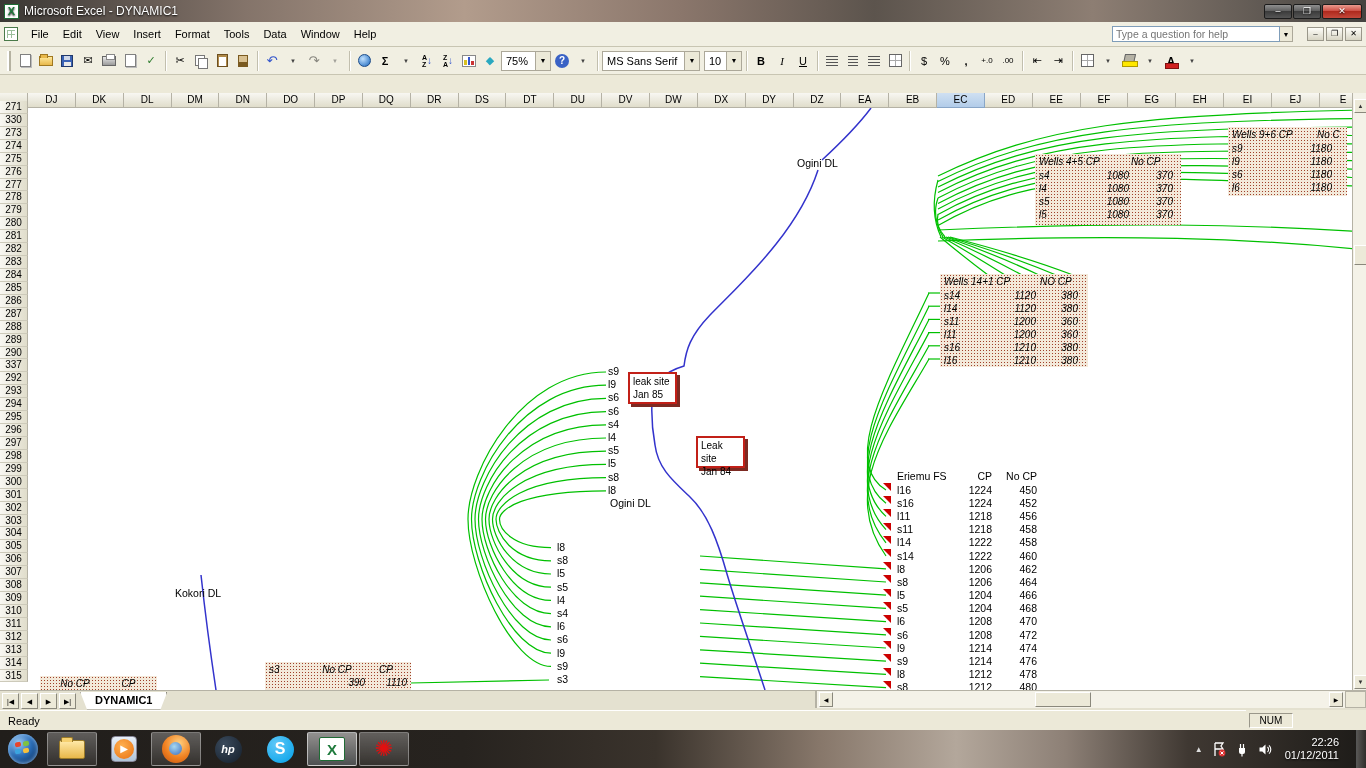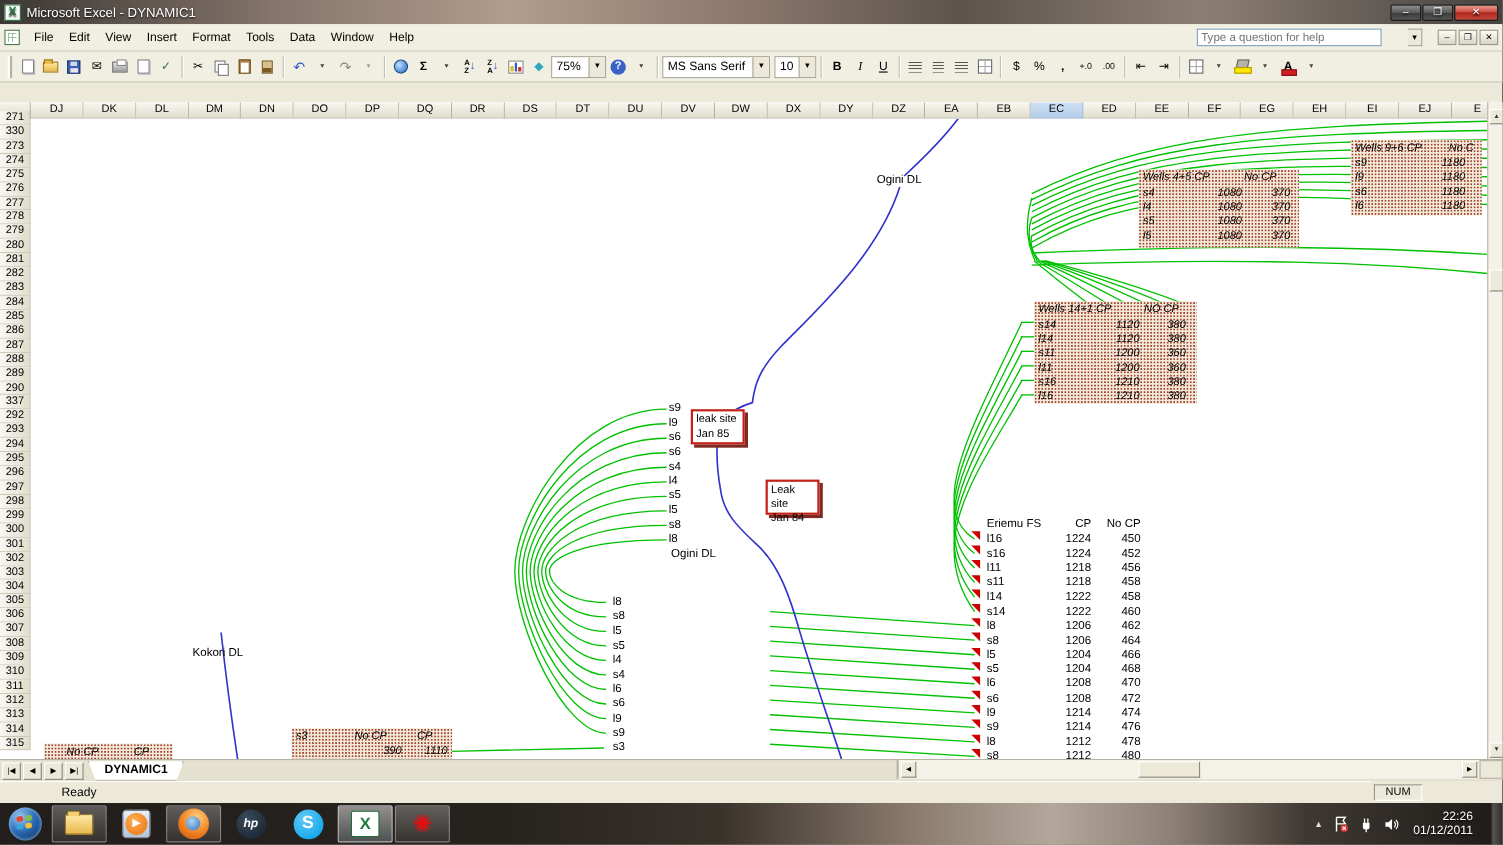--- a/index.html
+++ b/index.html
@@ -19,21 +19,21 @@
   .cap-btn.close{width:40px;background:linear-gradient(#e89a8e,#ce5046 45%,#b02a1e 50%,#c4473a);}
 
   
   .menubar{position:absolute;left:0;top:22px;width:1366px;height:25px;background:#f1efe2;border-bottom:1px solid #c8c5b2;
     display:flex;align-items:center;padding:0 4px;}
   .wb-icon{width:14px;height:14px;border:1px solid #4a7a4a;background:
     linear-gradient(#fff,#fff) ,#fff;position:relative;margin-right:6px;}
   .wb-icon::after{content:"";position:absolute;inset:2px;background:
     repeating-linear-gradient(#9cbf9c 0 1px,transparent 1px 4px),repeating-linear-gradient(90deg,#9cbf9c 0 1px,transparent 1px 4px);}
   .menu-item{padding:3px 7px;font-size:11px;}
-  .qbox{margin-left:auto;display:flex;gap:24px;}
+  .qbox{margin-left:auto;display:flex;}
   .qbox input{width:168px;height:16px;border:1px solid #7f9db9;font-size:10.5px;padding:0 3px;color:#777;}
   .qbox .dd{width:13px;height:16px;border:1px solid #aca899;border-left:none;background:#ece9d8;font-size:7px;text-align:center;line-height:15px;}
   .wb-btns{display:flex;margin-left:14px;gap:2px;}
   .wb-btn{width:17px;height:14px;border:1px solid #9a978a;background:linear-gradient(#fdfdf8,#d8d5c4);font-size:8px;line-height:12px;text-align:center;}
 
   
   .toolbar{position:absolute;left:0;top:47px;width:1366px;height:28px;background:#f1efe2;border-bottom:1px solid #c8c5b2;
     display:flex;align-items:center;padding:0 4px;gap:1px;}
   .grip{width:4px;height:20px;border-left:2px solid #fff;border-right:2px solid #b5b2a1;margin:0 3px;}
   .tb{min-width:20px;height:22px;display:inline-flex;align-items:center;justify-content:center;font-size:11px;gap:0;}
@@ -128,21 +128,21 @@
   .navbtn{width:17px;height:16px;background:#ece9d8;border:1px solid;border-color:#fff #8a887c #8a887c #fff;font-size:7px;text-align:center;line-height:15px;margin-left:2px;}
   .sheettab{height:18px;background:#fff;border:1px solid #8a887c;border-top:none;margin-left:4px;padding:0 14px;
     font-size:11px;font-weight:bold;line-height:17px;clip-path:polygon(0 0,100% 0,calc(100% - 7px) 100%,7px 100%);}
   .hscroll{position:absolute;left:815px;top:691px;width:530px;height:17px;background:#f4f2e8;border-left:2px solid #b5b2a5;}
   .hbtn{position:absolute;top:1px;width:14px;height:15px;background:#ece9d8;border:1px solid;border-color:#fff #8a887c #8a887c #fff;
     font-size:6px;text-align:center;line-height:14px;}
   .hthumb{position:absolute;left:218px;top:1px;width:56px;height:15px;background:#ece9d8;border:1px solid;border-color:#fff #8a887c #8a887c #fff;}
   .corner2{position:absolute;left:1345px;top:691px;width:21px;height:17px;background:#ece9d8;border:1px solid #b5b2a5;}
 
   
-  .statusbar{position:absolute;left:0;top:710px;width:1246px;height:20px;background:#ece9d8;border-top:1px solid #fff;display:flex;align-items:center;padding-left:48px;}
+  .statusbar{position:absolute;left:0;top:710px;width:1246px;height:20px;background:#ece9d8;border-top:1px solid #fff;display:flex;align-items:center;}
   .status-ready{margin-left:8px;font-size:11px;}
   .numlock{position:absolute;left:1249px;width:44px;height:15px;border:1px solid;border-color:#9a978a #fff #fff #9a978a;
     font-size:10px;text-align:center;line-height:14px;}
 
   
   .taskbar{position:absolute;left:0;top:730px;width:1366px;height:38px;
     background:linear-gradient(90deg,#211e1b 0%,#27231f 34%,#3a332c 48%,#87776a 60%,#b3a79b 70%,#8d8076 78%,#3f3832 87%,#1d1b18 100%);
     display:flex;align-items:center;}
   .orb{width:30px;height:30px;border-radius:50%;margin:0 8px 0 8px;position:relative;
     background:radial-gradient(circle at 35% 30%,#9ecbf5,#2a6cb5 45%,#123d72 78%,#0a2a52);box-shadow:0 0 4px #9ecbf5 inset;}

